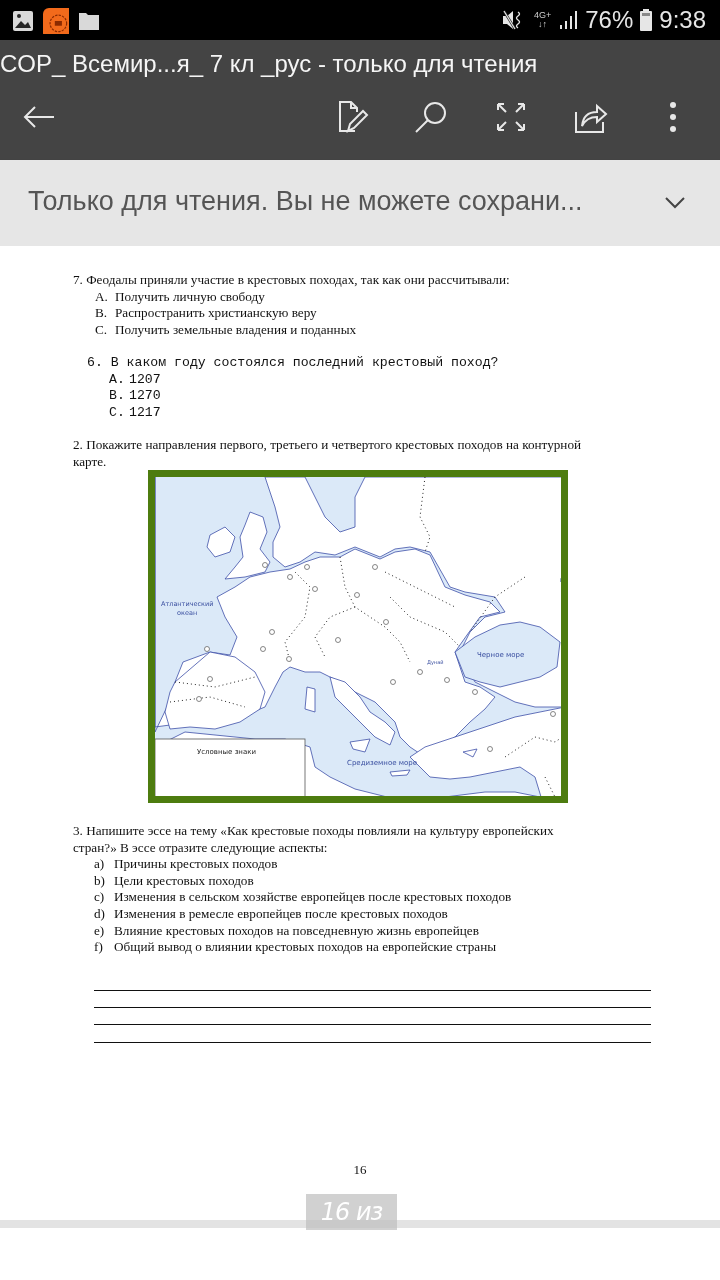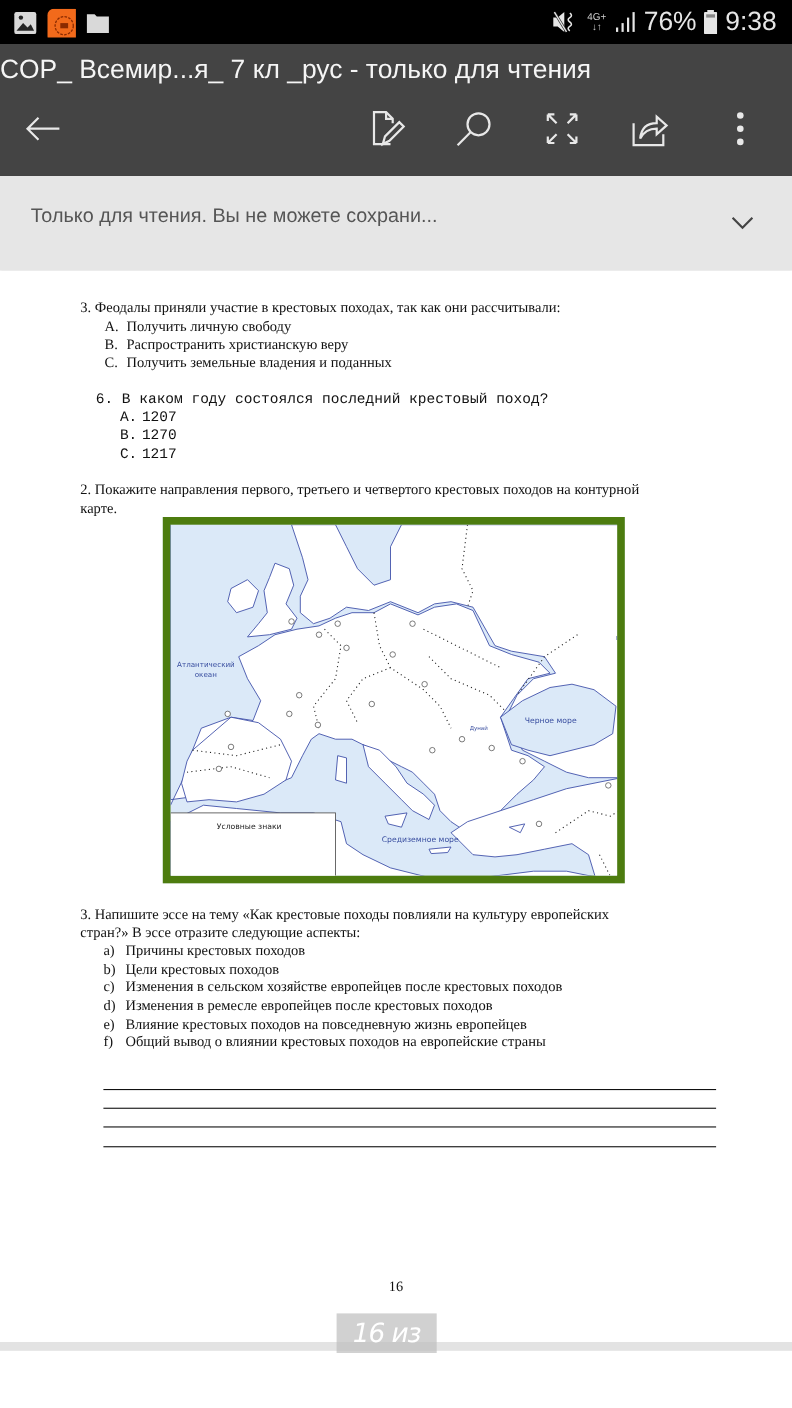--- a/index.html
+++ b/index.html
@@ -14,21 +14,21 @@
   .sb-net { font-size: 9px; line-height: 9px; text-align: center; color: #cfcfcf; }
 
   
   .app-bar { position: absolute; left: 0; top: 40px; width: 720px; height: 120px; background: #444444; color: #f2f2f2; }
   .doc-title { position: absolute; left: 0; top: 10px; width: 720px; text-align: left; font-family: "Liberation Sans", sans-serif; font-size: 24px; color: #f5f5f5; }
   .tb-btn { position: absolute; top: 52px; width: 50px; height: 50px; display: flex; align-items: center; justify-content: center; cursor: pointer; }
   .tb-btn svg { stroke: #e8e8e8; fill: none; stroke-width: 2; }
 
   
   .ro-banner { position: absolute; left: 0; top: 160px; width: 720px; height: 86px; background: #e6e6e6; box-shadow: 0 2px 3px rgba(0,0,0,0.18); }
-  .ro-text { position: absolute; left: 28px; top: 26px; font-family: "Liberation Sans", sans-serif; font-size: 18px; color: #555555; white-space: nowrap; }
+  .ro-text { position: absolute; left: 28px; top: 26px; font-family: "Liberation Sans", sans-serif; font-size: 27px; color: #555555; white-space: nowrap; }
   .ro-chevron { position: absolute; right: 30px; top: 28px; width: 30px; height: 30px; cursor: pointer; }
 
   
   .page { position: absolute; left: 0; top: 246px; width: 720px; height: 974px; background: #ffffff; font-family: "Liberation Serif", serif; color: #111; }
   .q { position: absolute; font-size: 13.2px; line-height: 16.6px; }
   .q .opt { display: flex; }
   .q .opt .lbl { display: inline-block; width: 20px; }
   .map { position: absolute; left: 148px; top: 224px; width: 420px; height: 333px; background: #dbe9f8; overflow: hidden; border: 7px solid #4d7c0f; }
   .answer-line { position: absolute; left: 94px; width: 557px; height: 1px; background: #111; }
   .page-num { position: absolute; left: 0; width: 720px; top: 916px; text-align: center; font-size: 13px; }
@@ -130,21 +130,21 @@
 <div class="ro-banner">
   <div class="ro-text">Только для чтения. Вы не можете сохрани...</div>
   <svg class="ro-chevron" viewBox="0 0 30 30">
     <path d="M6 10 L15 19 L24 10" stroke="#444" stroke-width="2" fill="none"></path>
   </svg>
 </div>
 
 <div class="page">
 
   <div class="q" style="left:73px; top:26px;">
-    <div>3.  Феодалы приняли участие в крестовых походах, так как они рассчитывали:</div>
+    <div>7.  Феодалы приняли участие в крестовых походах, так как они рассчитывали:</div>
     <div class="opt" style="margin-left:22px">
         <span class="lbl">A.</span>
         <span>Получить личную свободу</span>
       </div>
     <div class="opt" style="margin-left:22px">
         <span class="lbl">B.</span>
         <span>Распространить христианскую веру</span>
       </div>
     <div class="opt" style="margin-left:22px">
         <span class="lbl">C.</span>

